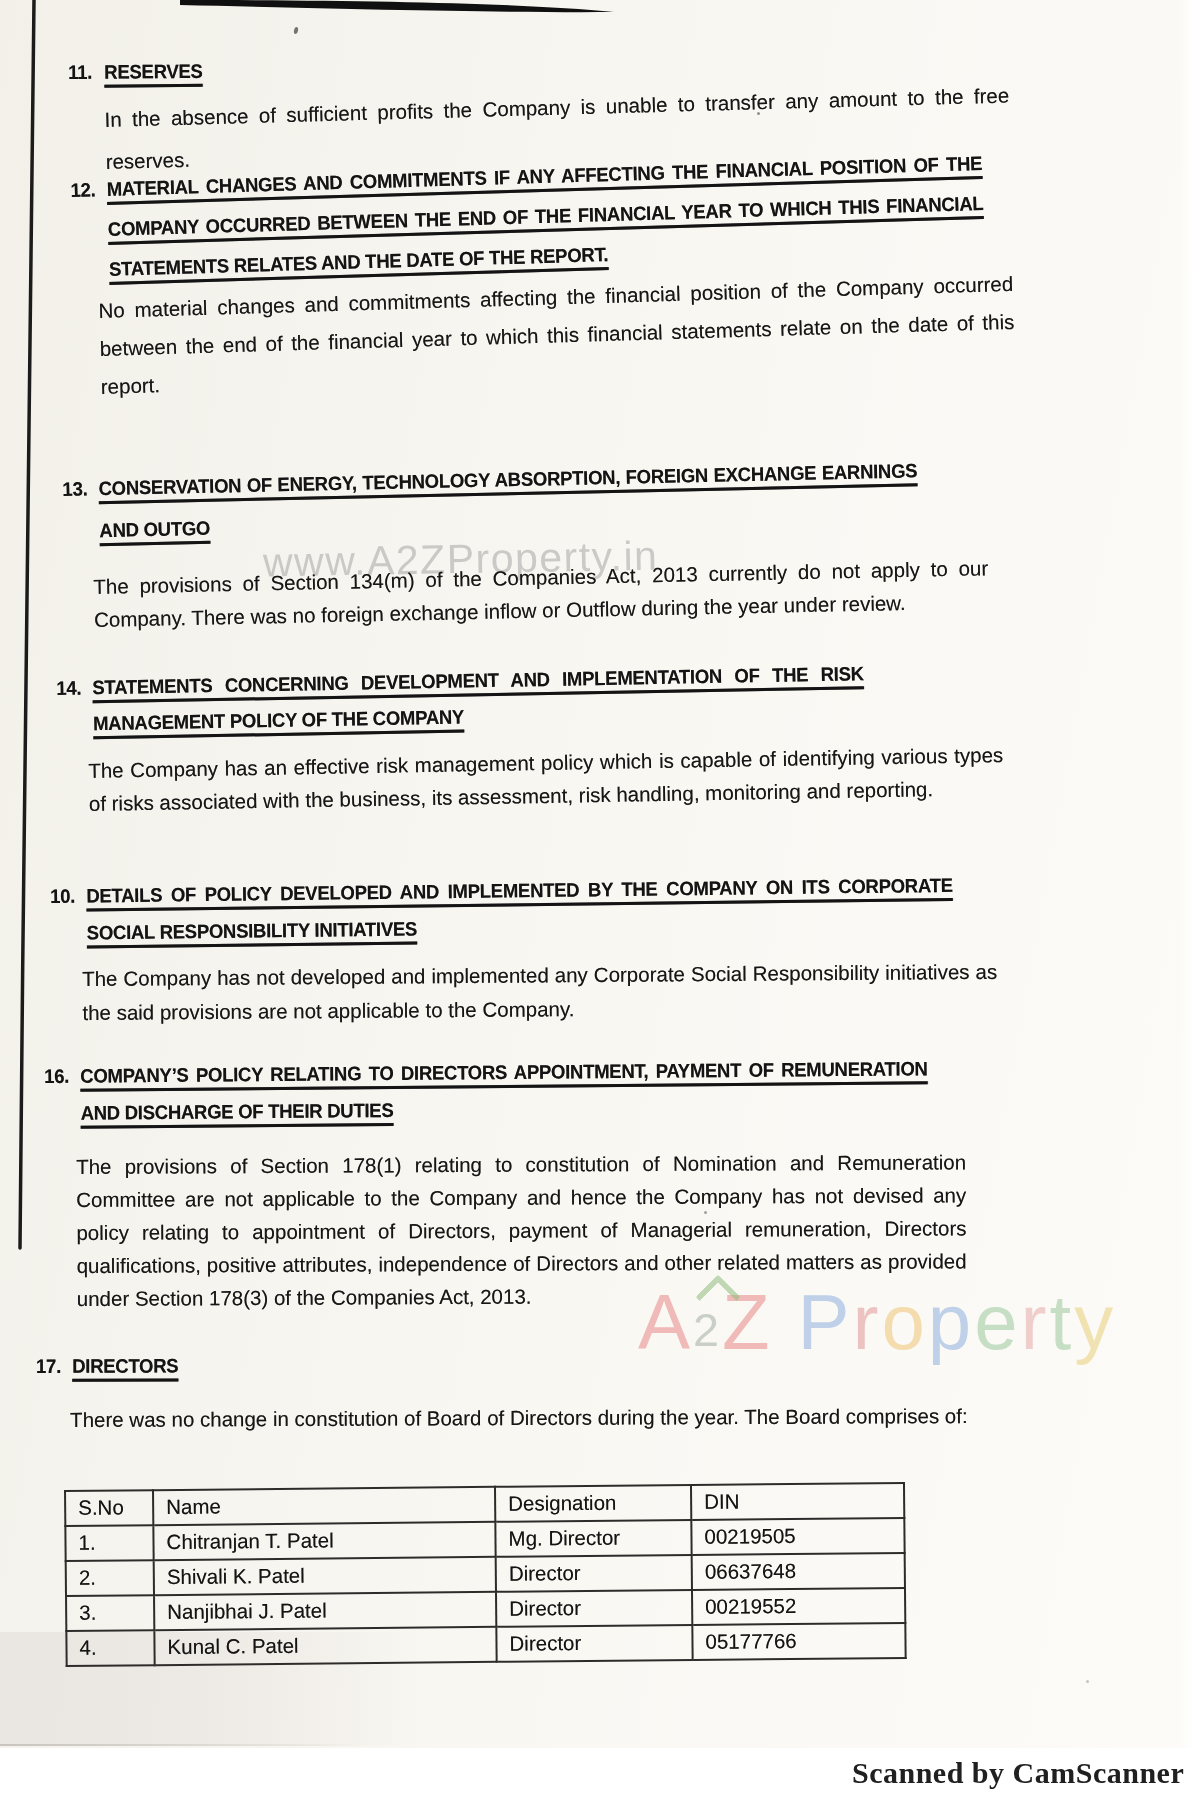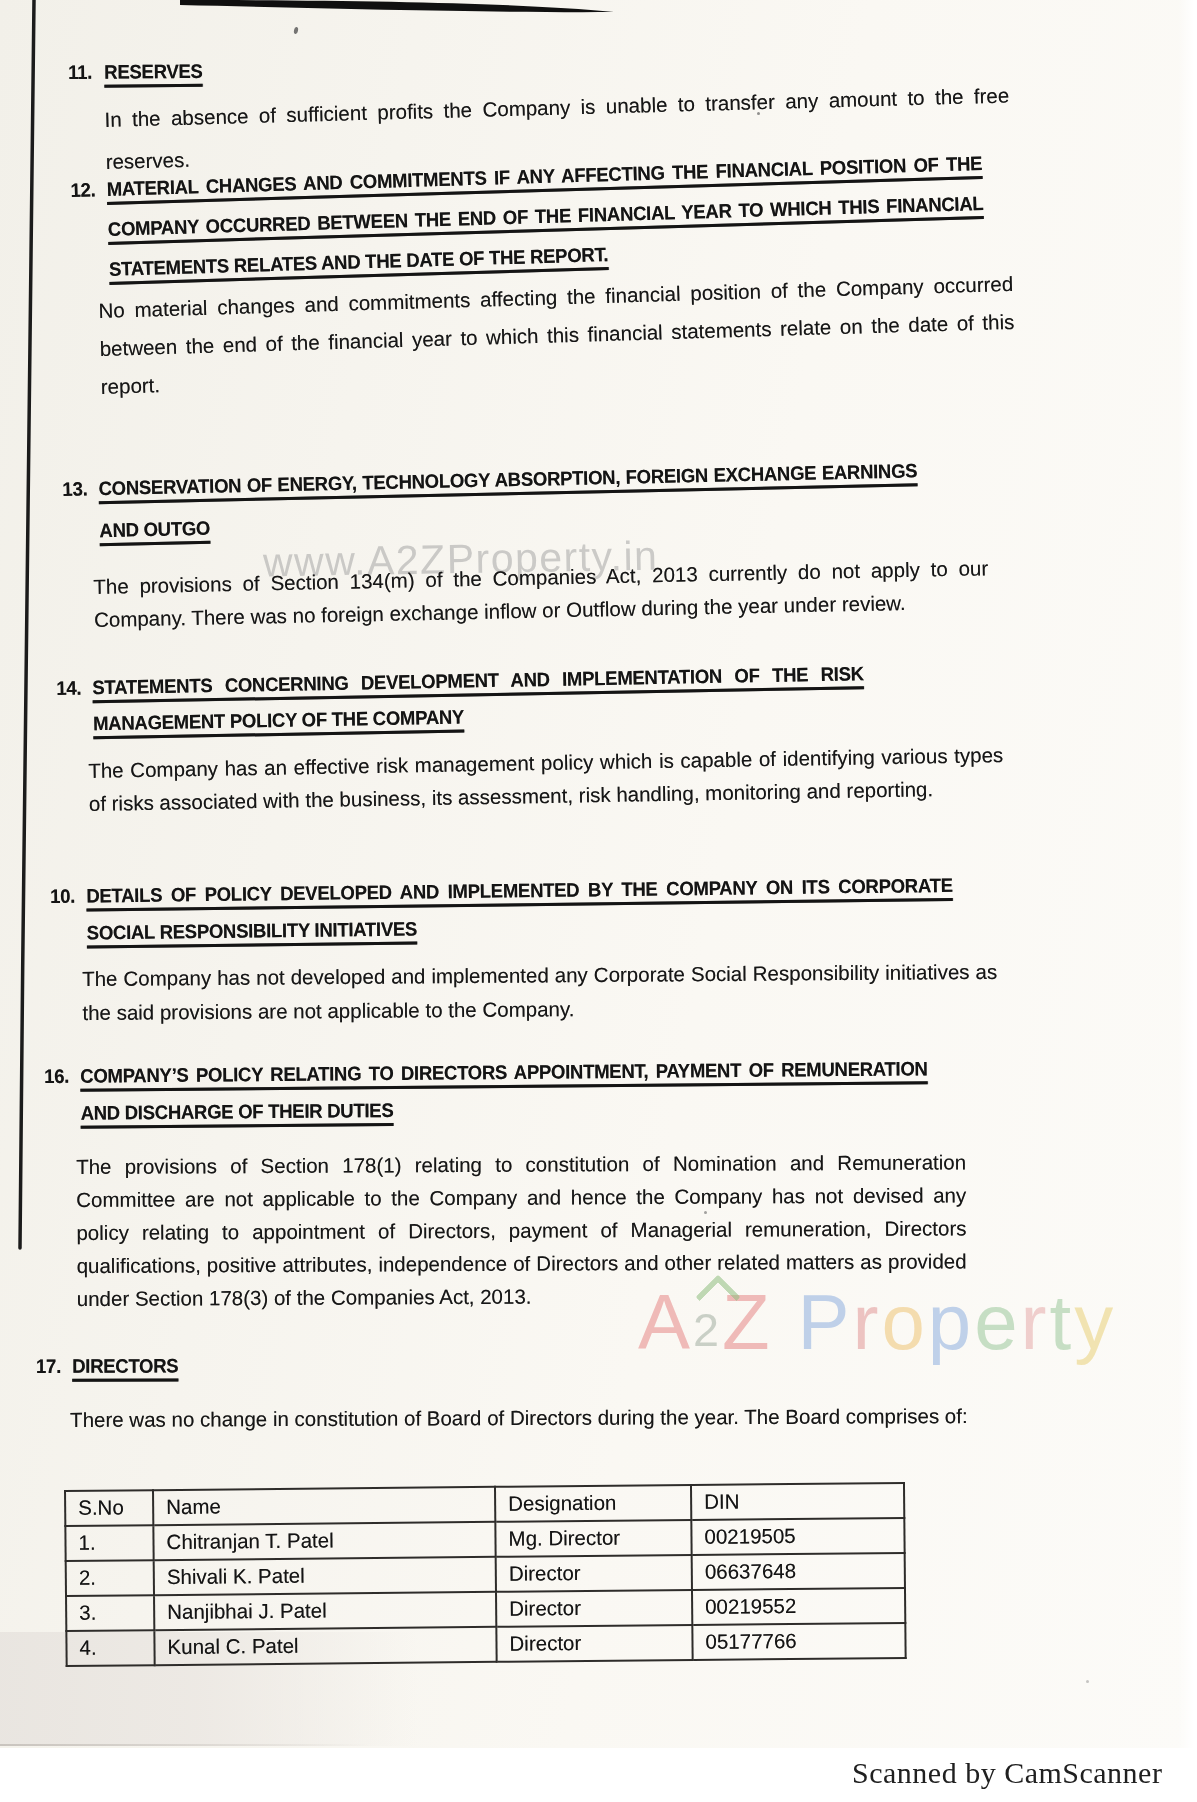--- a/index.html
+++ b/index.html
@@ -95,21 +95,21 @@
     padding:1px 10px 3px 12px;height:29px;white-space:nowrap;
   }
   .dir-table col.c1{width:88px;}
   .dir-table col.c2{width:342px;}
   .dir-table col.c3{width:196px;}
   .dir-table col.c4{width:213px;}
 
   
   .footer{
     position:absolute;left:852px;top:1756px;
-    font-family:"Liberation Serif",serif;font-size:30px;color:#202020;letter-spacing:.5px;
+    font-family:"Liberation Serif",serif;font-size:30px;color:#202020;letter-spacing:.5px;font-weight:bold;
   }
 </style>
 </head>
 <body>
 
 <div class="page"></div>
 <div class="right-strip"></div>
 <div class="bl-shadow"></div>
 <div class="bl-edge"></div>
 

